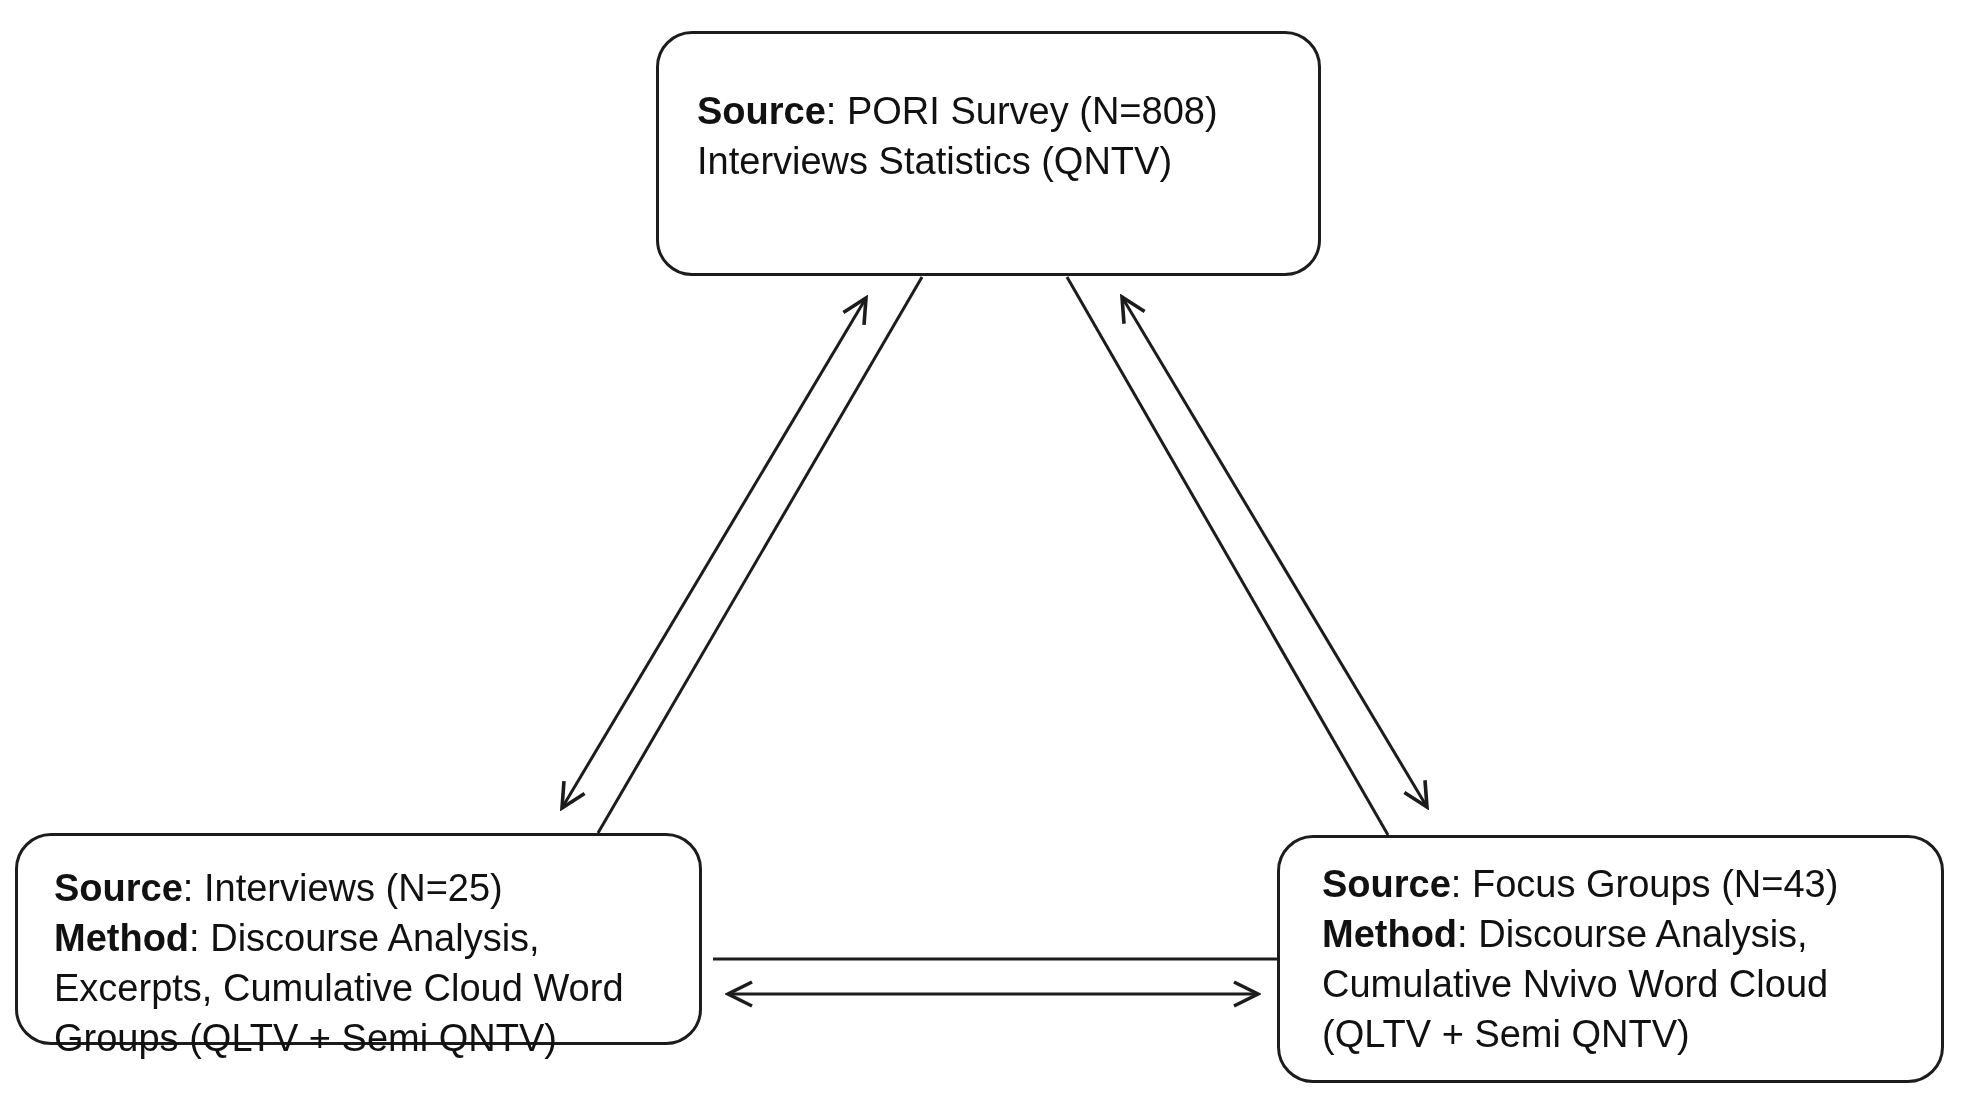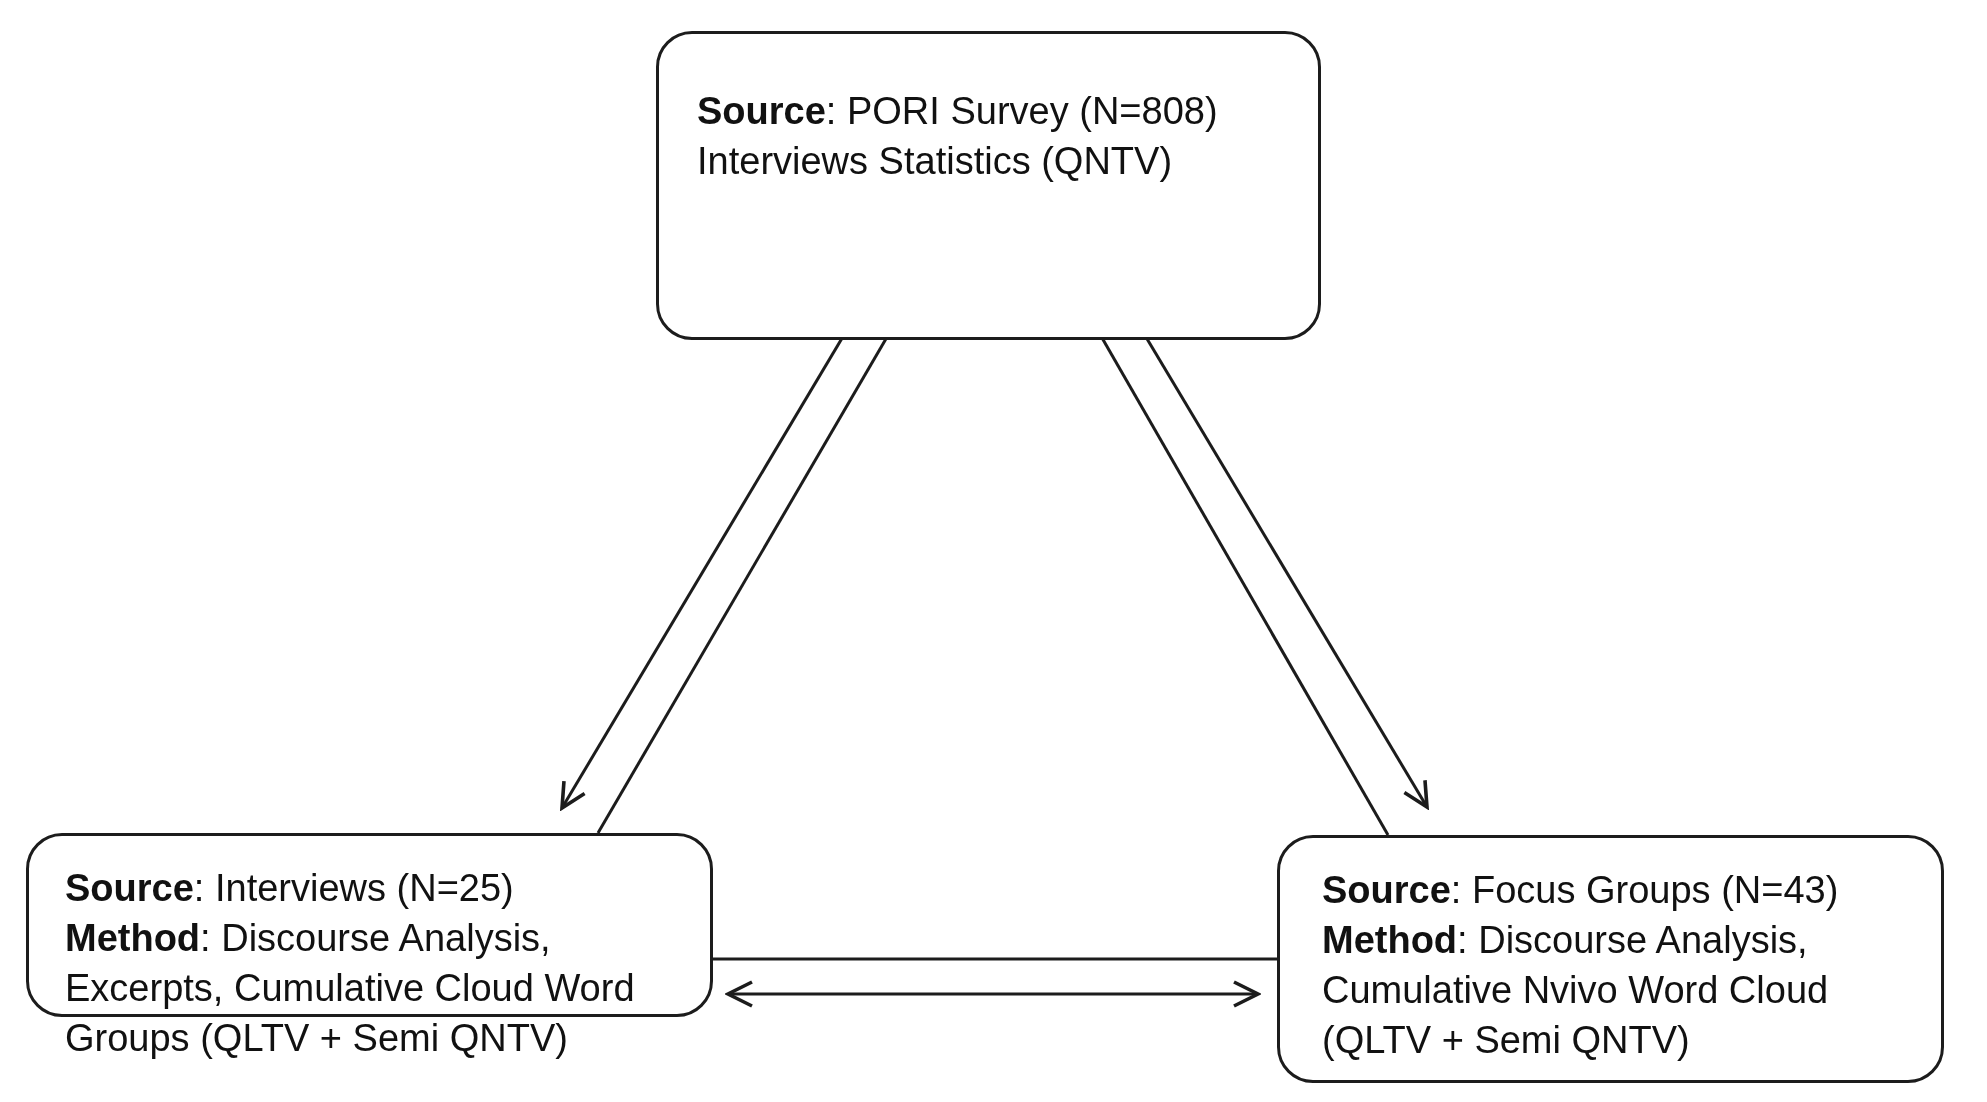--- a/index.html
+++ b/index.html
@@ -16,23 +16,23 @@
     box-sizing:border-box;
     background:#ffffff;
     border:3px solid #1c1c1c;
     border-radius:36px;
     font-size:38px;
     line-height:50px;
     z-index:2;
   }
   .tline{white-space:nowrap;}
   .tline b{font-weight:bold;}
-  #node-top  {left:656px; top:31px;  width:665px; height:309px; padding:52px 18px 0 38px;}
-  #node-left {left:26px;  top:833px; width:687px; height:184px; padding:27px 8px 0 36px;}
-  #node-right{left:1277px;top:835px; width:667px; height:248px; padding:27px 8px 0 42px;}
+  #node-top  {left:656px; top:31px;  width:665px; height:245px; padding:52px 18px 0 38px;}
+  #node-left {left:15px;  top:833px; width:687px; height:212px; padding:27px 8px 0 36px;}
+  #node-right{left:1277px;top:835px; width:667px; height:248px; padding:21px 8px 0 42px;}
   svg.overlay{position:absolute;left:0;top:0;z-index:1;}
   svg.overlay line{stroke:#1c1c1c;stroke-width:3;}
 </style>
 </head>
 <body>
 
 <div class="canvas">
 
   <svg class="overlay" width="1987" height="1102" viewBox="0 0 1987 1102">
     <defs>

